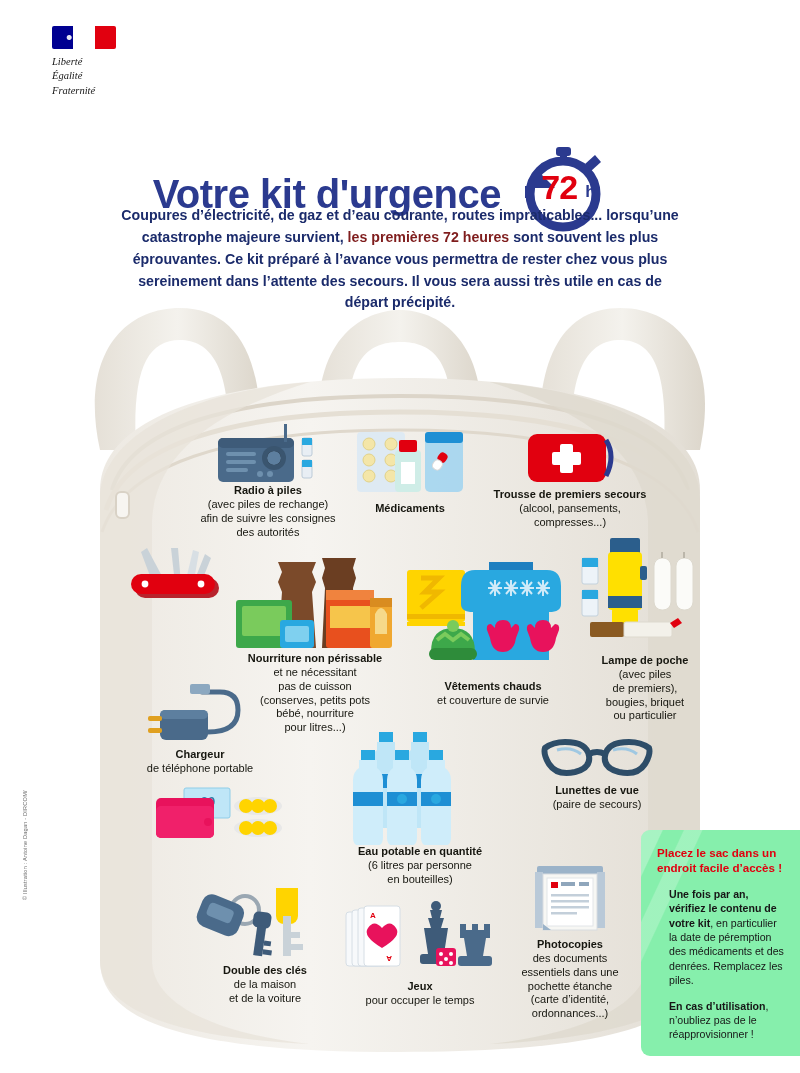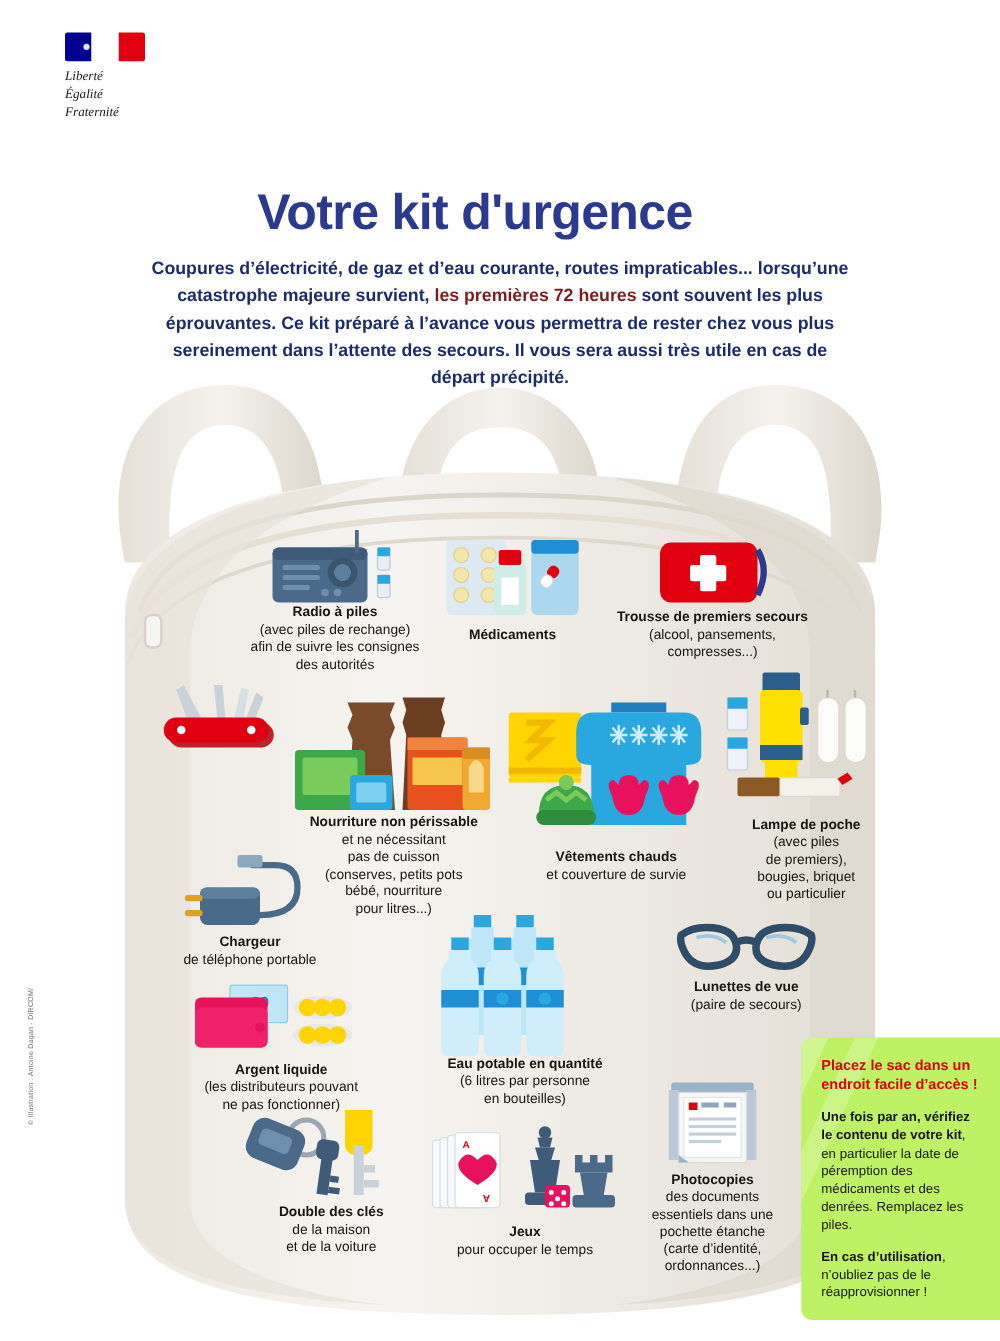--- a/index.html
+++ b/index.html
@@ -46,27 +46,27 @@
 
   
   .item { position: absolute; text-align: center; }
   .item .cap { font-size: 11px; line-height: 1.26; color: #16160F; }
   .item .cap b { font-weight: 700; }
   .art { position: relative; margin: 0 auto; }
   .art svg { display: block; margin: 0 auto; }
 
   
   .tipbox { position: absolute; left: 641px; top: 830px; width: 159px; height: 226px;
-    background: #bef264; border-radius: 9px 0 0 9px; padding: 15px 13px 10px 16px;
+    background: #86efac; border-radius: 9px 0 0 9px; padding: 15px 13px 10px 16px;
     overflow: hidden; }
   .tipbox:before{content:"";position:absolute;left:0;top:0;width:100%;height:100%;
     background:linear-gradient(115deg,rgba(255,255,255,.28) 0 8%,transparent 8.5% 16%,rgba(255,255,255,.22) 16.5% 23%,transparent 23.5%);}
   .tip-head { position: relative; font-size: 11.6px; font-weight: 700; line-height: 1.33;
     color: #E1000F; margin-bottom: 11px; }
-  .tip-p { position: relative; font-size: 10.6px; line-height: 1.36; color: #161616; margin-bottom: 11px; }
+  .tip-p { position: relative; font-size: 10.6px; line-height: 1.36; color: #161616; margin-bottom: 11px; margin-left: 12px; }
   .tip-p b { font-weight: 700; }
 
   
   .credit { position: absolute; left: 22px; top: 900px; width: 150px;
     font-size: 5.6px; color: #6d6d6d; letter-spacing: .2px;
     transform: rotate(-90deg); transform-origin: 0 0; white-space: nowrap; }
 </style>
 </head>
 <body>
 
@@ -78,20 +78,34 @@
   </div>
   <div class="devise">
     <div>Liberté</div>
     <div>Égalité</div>
     <div>Fraternité</div>
   </div>
 </div>
 
 <div class="title-wrap">
   <span class="main-title">Votre kit d'urgence</span>
+  <span class="clock">
+    <svg viewBox="0 0 96 92" width="96" height="92">
+      <g fill="none" stroke="#2B3A8F" stroke-width="9">
+        <circle cx="52" cy="52" r="33"></circle>
+      </g>
+      <rect x="45" y="5" width="15" height="9" rx="3" fill="#2B3A8F"></rect>
+      <rect x="49" y="12" width="7" height="8" fill="#2B3A8F"></rect>
+      <path d="M74 22 l10 -9 6 7 -10 9z" fill="#2B3A8F"></path>
+      <path d="M30 32 L44 46 L16 46 Z" fill="#2B3A8F"></path>
+      <rect x="14" y="44" width="9" height="12" fill="#2B3A8F"></rect>
+    </svg>
+    <span class="num">72</span>
+    <span class="hh">h</span>
+  </span>
 </div>
 
 <p class="intro">
   <span>Coupures d’électricité, de gaz et d’eau courante, routes impraticables... lorsqu’une catastrophe majeure survient,</span>
   <span class="hl">les premières 72 heures</span><span> sont souvent les plus éprouvantes. Ce kit préparé à l’avance vous permettra de rester chez vous plus sereinement dans l’attente des secours. Il vous sera aussi très utile en cas de départ précipité.</span>
 </p>
 
 <div class="bag">
   <svg viewBox="0 0 680 760" preserveAspectRatio="none">
     <defs>
@@ -401,25 +415,20 @@
         <circle cx="96" cy="22" r="7" fill="#FFD400"></circle>
           <circle cx="108" cy="22" r="7" fill="#FFD400"></circle>
           <circle cx="120" cy="22" r="7" fill="#FFD400"></circle>
         <ellipse cx="108" cy="44" rx="24" ry="9" fill="#E8E8E8"></ellipse>
         <circle cx="96" cy="44" r="7" fill="#FFD400"></circle>
           <circle cx="108" cy="44" r="7" fill="#FFD400"></circle>
           <circle cx="120" cy="44" r="7" fill="#FFD400"></circle>
       </g>
     </svg>
   </div>
-  <div class="cap">
-    <b>Argent liquide</b><br>
-    <span>(les distributeurs pouvant</span><br>
-    <span>ne pas fonctionner)</span>
-  </div>
 </div>
 
 <div class="item" style="left:492px; top:862px; width:156px;">
   <div class="art">
     <svg width="90" height="76" viewBox="0 0 90 76">
       <rect x="12" y="4" width="66" height="8" rx="2" fill="#9BB3C9"></rect>
       <rect x="10" y="10" width="8" height="56" fill="#B9C9D8"></rect>
       <rect x="72" y="10" width="8" height="56" fill="#B9C9D8"></rect>
       <rect x="18" y="12" width="54" height="56" fill="#F7F7F4" stroke="#D8DCE0"></rect>
       <rect x="22" y="16" width="46" height="48" fill="#fff" stroke="#E2E5E8"></rect>

